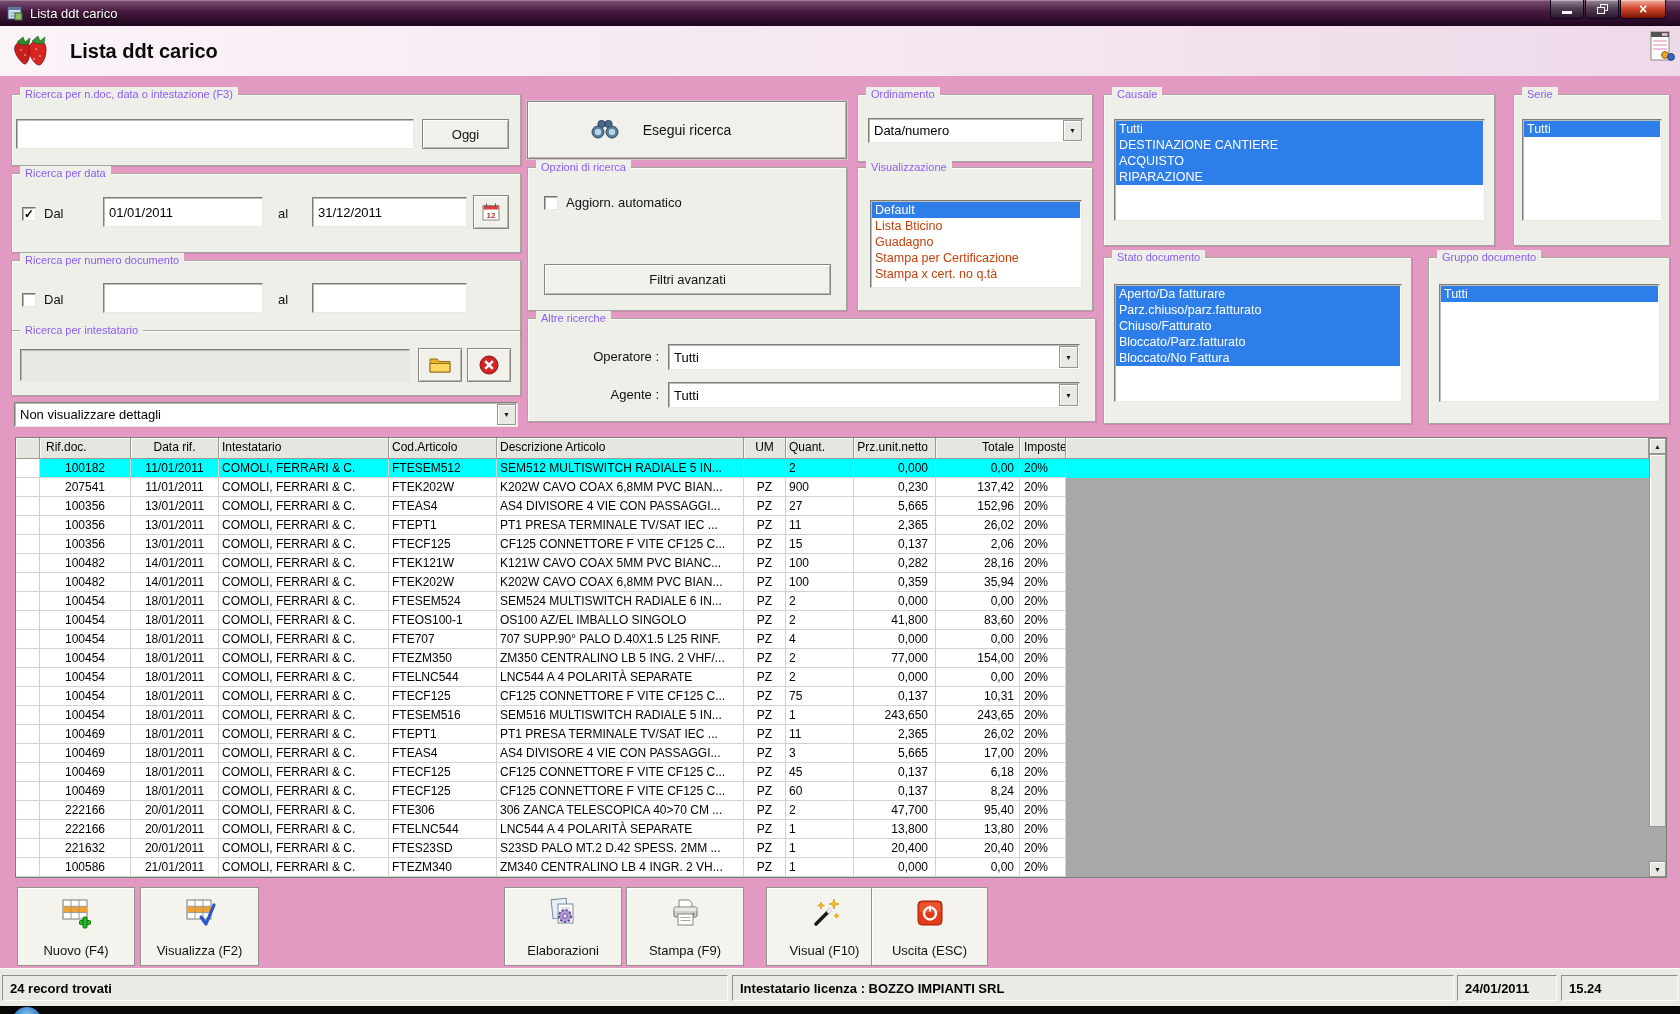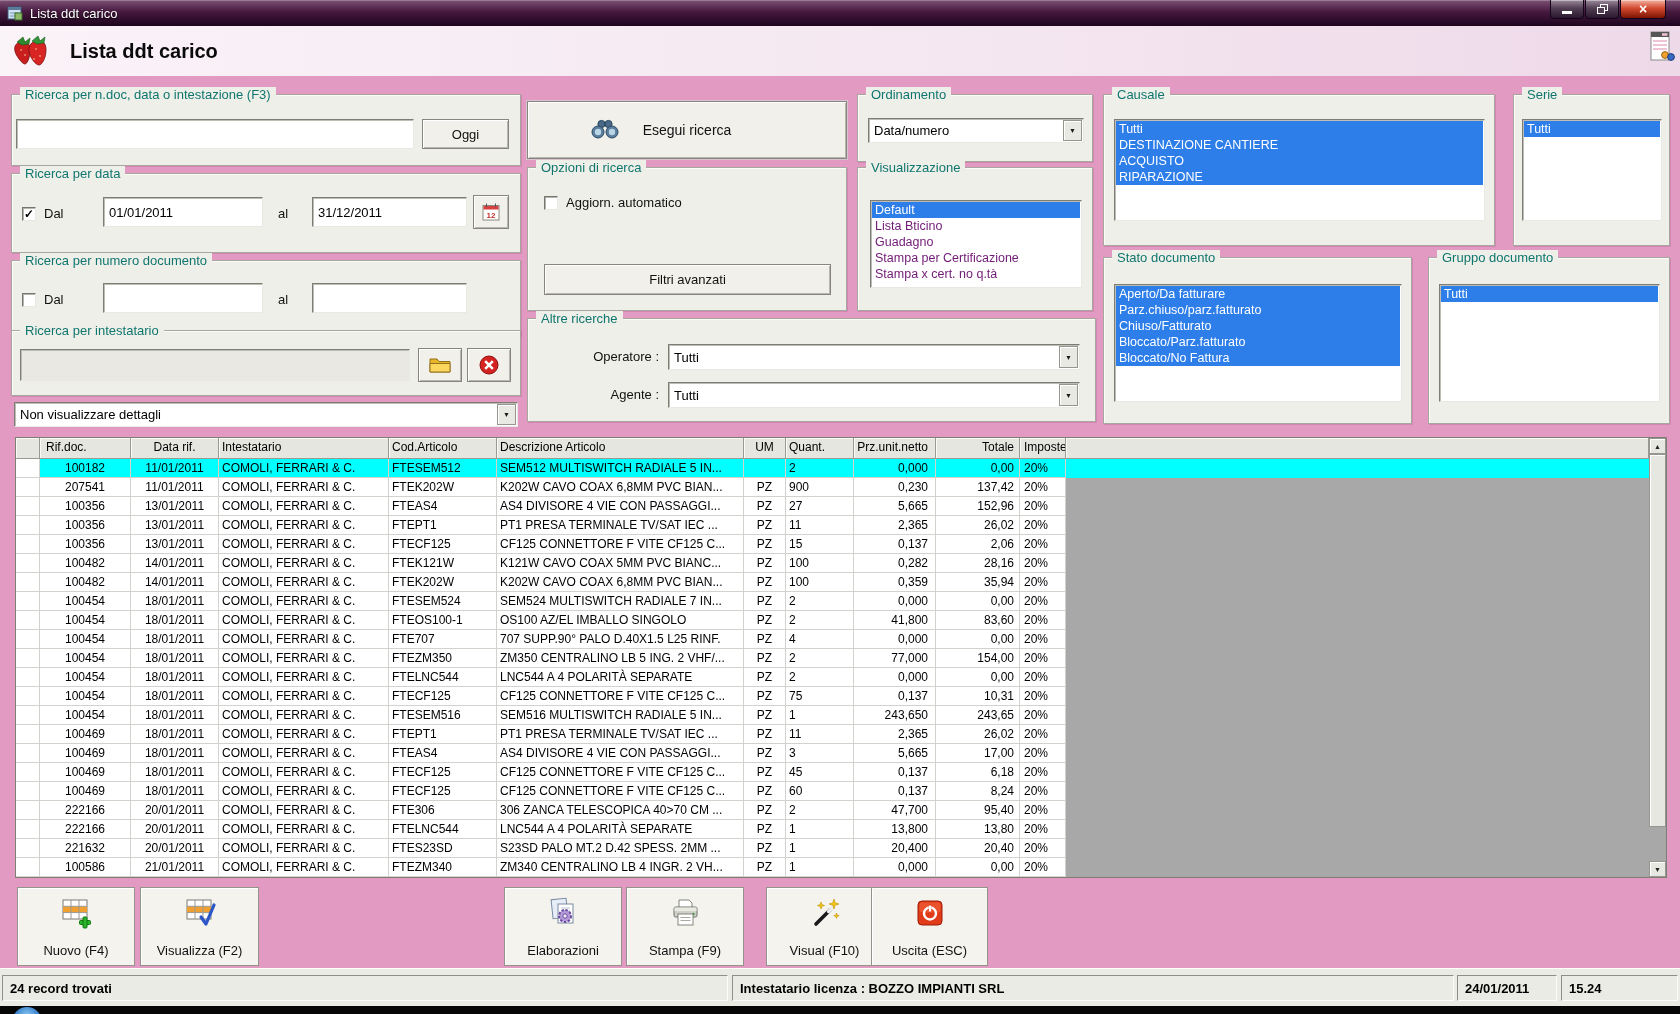--- a/index.html
+++ b/index.html
@@ -25,21 +25,21 @@
   .header{position:absolute;left:0;top:26px;width:1680px;height:50px;
     background:linear-gradient(90deg,#faf3f8 0%,#f4e6f0 60%,#eed9e8 100%);
     display:flex;align-items:center}
   .app-title{font-size:20px;font-weight:bold;color:#0a0a0a;margin-left:18px}
   .hdr-right-icon{position:absolute;right:4px;top:4px}
 
   
   .groupbox{position:absolute;background:#efefe9;border:1px solid #a7a7a0;
     box-shadow:inset 1px 1px 0 #fbfbf8, 1px 1px 0 rgba(130,50,100,.18)}
   .legend{position:absolute;top:-8px;left:8px;background:#efefe9;padding:0 5px;
-    font-size:13px;line-height:15px;white-space:nowrap;color:#0f766e}
+    font-size:11px;line-height:15px;white-space:nowrap;color:#8b5cf6}
   .tinput{position:absolute;background:#fff;border:1px solid;
     border-color:#7d7d75 #e9e9e3 #e9e9e3 #7d7d75;box-shadow:inset 1px 1px 0 #bdbdb5;
     font-family:"Liberation Sans",sans-serif;font-size:13px;padding:0 5px;color:#000}
   .tinput.disabled{background:#e9e8e2}
   .btn{position:absolute;background:#f1f0ea;border:1px solid #86867e;
     box-shadow:inset 1px 1px 0 #fff, inset -1px -1px 0 #b7b7af;
     display:flex;align-items:center;justify-content:center;
     font-family:"Liberation Sans",sans-serif;font-size:13px;color:#111;cursor:default}
   .label{position:absolute;font-size:13px;color:#111;white-space:nowrap}
   .checkbox{position:absolute;width:14px;height:14px;background:#fff;border:1px solid;
@@ -50,21 +50,21 @@
     border-color:#7d7d75 #e9e9e3 #e9e9e3 #7d7d75;box-shadow:inset 1px 1px 0 #bdbdb5;
     display:flex;align-items:center}
   .combo-val{flex:1;padding-left:5px;font-size:13px;white-space:nowrap;overflow:hidden;color:#000}
   .combo-btn{width:19px;align-self:stretch;margin:1px;background:#e9e9e3;border:1px solid #96968e;
     box-shadow:inset 1px 1px 0 #fff;display:flex;align-items:center;justify-content:center;
     font-size:7px;color:#1a1a1a}
   .listbox{position:absolute;background:#fff;border:1px solid;
     border-color:#7d7d75 #e9e9e3 #e9e9e3 #7d7d75;box-shadow:inset 1px 1px 0 #bdbdb5;
     overflow:hidden;padding:1px}
   .lb-item{height:16px;line-height:16px;font-size:12.5px;padding-left:3px;
-    white-space:nowrap;overflow:hidden;color:#701a75}
+    white-space:nowrap;overflow:hidden;color:#c2410c}
   .lb-item.sel{background:#2d7ee8;color:#fff}
   .icon-btn{position:absolute;background:#f1f0ea;border:1px solid #86867e;
     box-shadow:inset 1px 1px 0 #fff, inset -1px -1px 0 #b7b7af;
     display:flex;align-items:center;justify-content:center}
 
   
   .exec-btn{position:absolute;left:527px;top:101px;width:320px;height:58px;
     background:#f1f0eb;border:1px solid #86867e;
     box-shadow:inset 1px 1px 0 #fff, inset -1px -1px 0 #b7b7af, 0 0 0 1px #d9c2d2;
     display:flex;align-items:center;justify-content:center;font-size:14px;color:#111}
@@ -442,21 +442,21 @@
             <div class="tcell c9">35,94</div>
             <div class="tcell c10">20%</div>
             <div class="tcell cfill"></div>
           </div>
           <div class="trow">
             <div class="tcell c0"></div>
             <div class="tcell c1">100454</div>
             <div class="tcell c2">18/01/2011</div>
             <div class="tcell c3">COMOLI, FERRARI &amp; C.</div>
             <div class="tcell c4">FTESEM524</div>
-            <div class="tcell c5">SEM524 MULTISWITCH RADIALE 7 IN...</div>
+            <div class="tcell c5">SEM524 MULTISWITCH RADIALE 6 IN...</div>
             <div class="tcell c6">PZ</div>
             <div class="tcell c7">2</div>
             <div class="tcell c8">0,000</div>
             <div class="tcell c9">0,00</div>
             <div class="tcell c10">20%</div>
             <div class="tcell cfill"></div>
           </div>
           <div class="trow">
             <div class="tcell c0"></div>
             <div class="tcell c1">100454</div>

